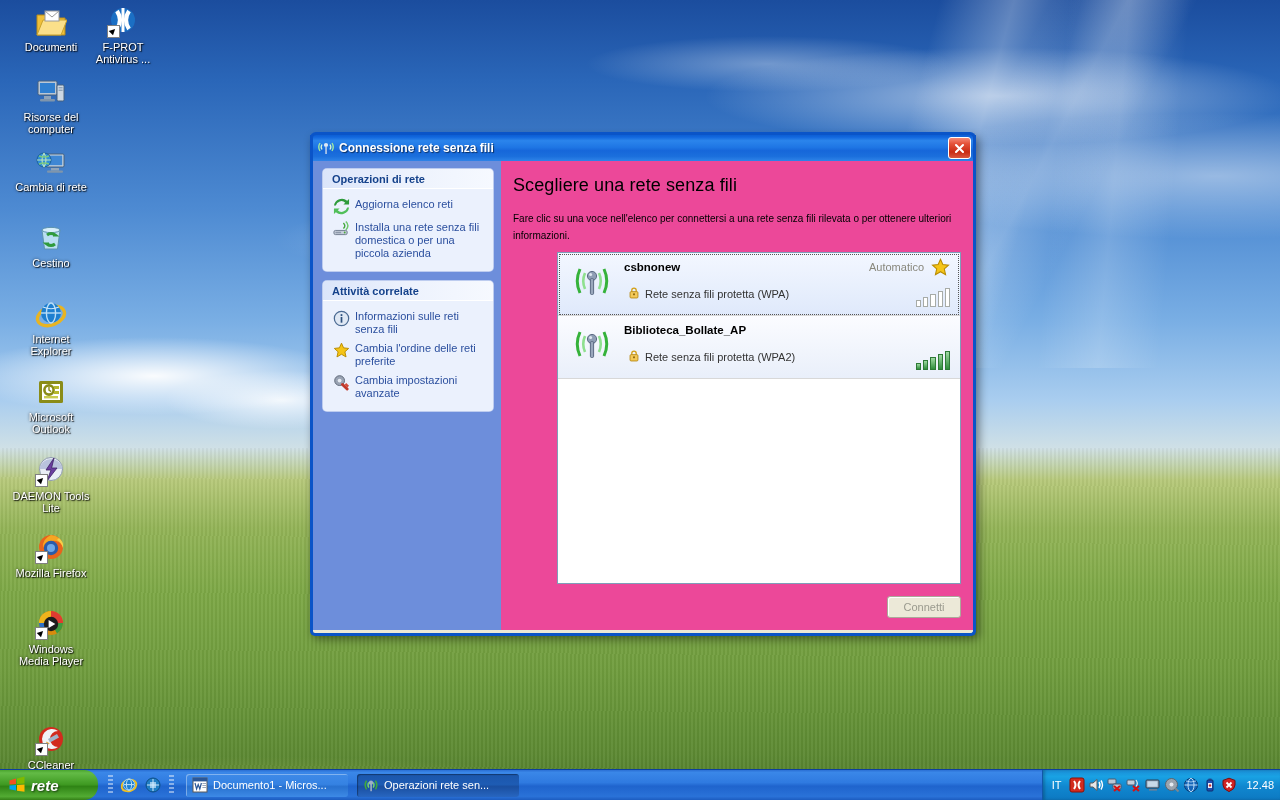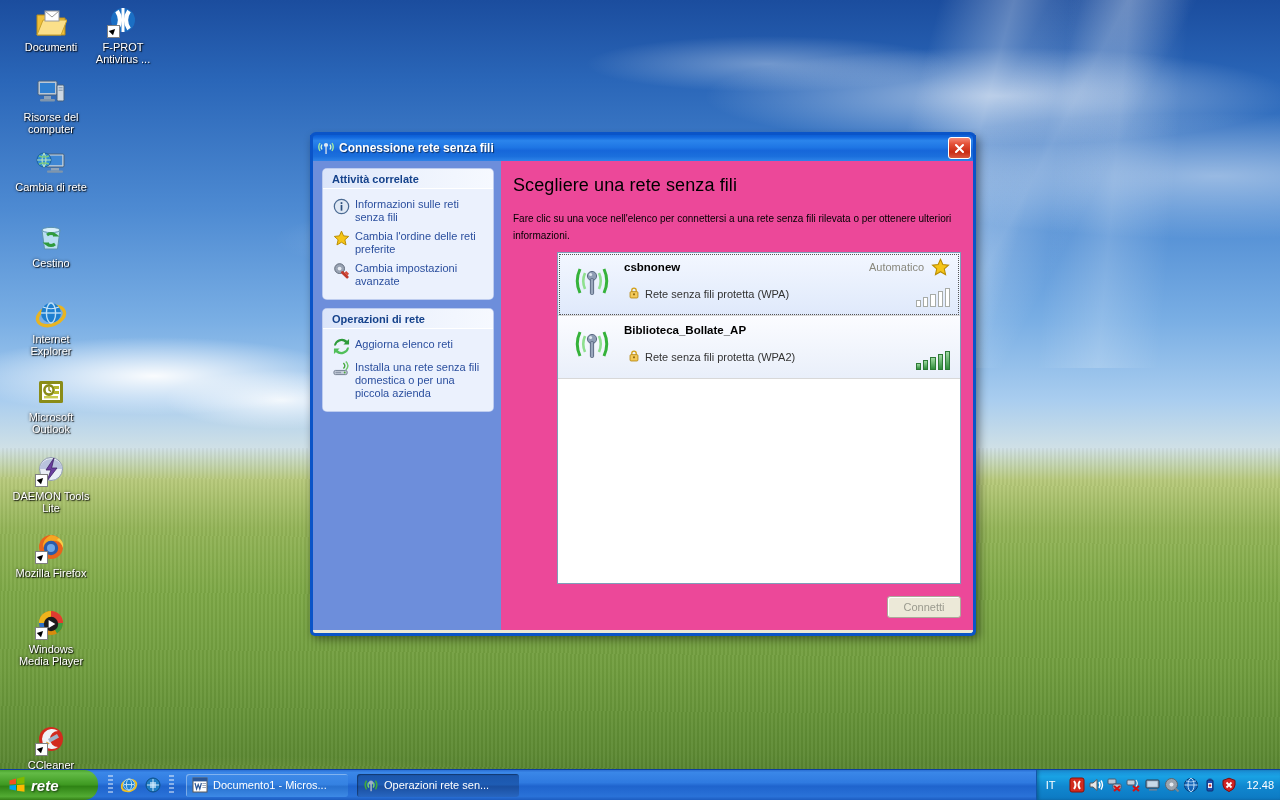--- a/index.html
+++ b/index.html
@@ -196,21 +196,21 @@
     box-shadow:inset 1px 1px 1px rgba(0,0,0,.35);
   }
   .task-btn .tb-ic{width:16px;height:16px;margin-right:5px;flex:none;position:relative;}
   #tray{
     height:30px;display:flex;align-items:center;flex:none;
     background:linear-gradient(to bottom,#1a8ed6 0%,#19a2e4 22%,#1087cf 55%,#0d79c2 100%);
     border-left:1px solid #1157a8;padding:0 6px 0 4px;gap:3px;
     box-shadow:inset 2px 0 3px rgba(0,0,0,.22);
   }
   #lang-ind{
-    color:#fff;font-size:11px;margin-right:6px;padding:1px 5px;
+    color:#fff;font-size:11px;padding:1px 5px;
   }
   .tray-ic{width:16px;height:16px;position:relative;cursor:default;}
   #clock{color:#fff;font-size:11px;margin-left:6px;}
 </style>
 </head>
 <body>
 
 <div id="desktop"></div>
 
 <div id="icon-layer">
@@ -347,20 +347,42 @@
       <svg width="11" height="11" viewBox="0 0 11 11">
         <path d="M2 2 L9 9 M9 2 L2 9" stroke="#fff" stroke-width="2.1" stroke-linecap="round"></path>
       </svg>
     </div>
   </div>
 
   <div id="win-body">
 
     <div id="task-pane">
         <div class="task-block">
+          <div class="task-head">Operazioni di rete</div>
+          <div class="task-body">
+            <div class="task-item">
+              <span class="ti-icon"><svg width="17" height="17" viewBox="0 0 18 18">
+                  <path d="M3 8 a6 6 0 0 1 10-3 l-2 2 h6 V1 l-2 2 A8.4 8.4 0 0 0 1 8 Z" fill="#2f9b3c"></path>
+                  <path d="M15 10 a6 6 0 0 1 -10 3 l2-2 H1 v6 l2-2 a8.4 8.4 0 0 0 14-5 Z" fill="#51bf5a"></path>
+                </svg></span>
+              <span class="ti-label">Aggiorna elenco reti</span>
+            </div>
+            <div class="task-item">
+              <span class="ti-icon"><svg width="17" height="17" viewBox="0 0 18 18">
+                  <path d="M11 2 q3 3 0 6" stroke="#45a83f" stroke-width="1.5" fill="none"></path>
+                  <path d="M13.6 0.6 q4.4 4.4 0 8.8" stroke="#6fc96a" stroke-width="1.5" fill="none"></path>
+                  <rect x="1" y="10" width="14" height="4.4" rx="1.6" fill="#c7cedb" stroke="#6e7b8e"></rect>
+                  <rect x="2.6" y="11.4" width="6" height="1.6" fill="#8d99ab"></rect>
+                  <circle cx="12.4" cy="12.2" r="1" fill="#4aa83f"></circle>
+                </svg></span>
+              <span class="ti-label">Installa una rete senza fili domestica o per una piccola azienda</span>
+            </div>
+          </div>
+        </div>
+        <div class="task-block">
           <div class="task-head">Attività correlate</div>
           <div class="task-body">
             <div class="task-item">
               <span class="ti-icon"><svg width="17" height="17" viewBox="0 0 18 18">
                   <circle cx="9" cy="9" r="7.6" fill="#dfe8f4" stroke="#4a6a92" stroke-width="1.3"></circle>
                   <rect x="8.1" y="7.4" width="1.8" height="6" fill="#2d4f7c"></rect>
                   <rect x="8.1" y="4.4" width="1.8" height="2" fill="#2d4f7c"></rect>
                 </svg></span>
               <span class="ti-label">Informazioni sulle reti senza fili</span>
             </div>
@@ -371,42 +393,20 @@
               <span class="ti-label">Cambia l'ordine delle reti preferite</span>
             </div>
             <div class="task-item">
               <span class="ti-icon"><svg width="17" height="17" viewBox="0 0 18 18">
                   <circle cx="7" cy="7" r="5.2" fill="#9aa4b4" stroke="#5b6676"></circle>
                   <circle cx="7" cy="7" r="2" fill="#e7ecf3"></circle>
                   <path d="M10 11 l5 5" stroke="#c0392b" stroke-width="3" stroke-linecap="round"></path>
                   <path d="M14 9.5 l3 3 l-1.8 1.8 l-3-3 Z" fill="#d44b3a"></path>
                 </svg></span>
               <span class="ti-label">Cambia impostazioni avanzate</span>
-            </div>
-          </div>
-        </div>
-        <div class="task-block">
-          <div class="task-head">Operazioni di rete</div>
-          <div class="task-body">
-            <div class="task-item">
-              <span class="ti-icon"><svg width="17" height="17" viewBox="0 0 18 18">
-                  <path d="M3 8 a6 6 0 0 1 10-3 l-2 2 h6 V1 l-2 2 A8.4 8.4 0 0 0 1 8 Z" fill="#2f9b3c"></path>
-                  <path d="M15 10 a6 6 0 0 1 -10 3 l2-2 H1 v6 l2-2 a8.4 8.4 0 0 0 14-5 Z" fill="#51bf5a"></path>
-                </svg></span>
-              <span class="ti-label">Aggiorna elenco reti</span>
-            </div>
-            <div class="task-item">
-              <span class="ti-icon"><svg width="17" height="17" viewBox="0 0 18 18">
-                  <path d="M11 2 q3 3 0 6" stroke="#45a83f" stroke-width="1.5" fill="none"></path>
-                  <path d="M13.6 0.6 q4.4 4.4 0 8.8" stroke="#6fc96a" stroke-width="1.5" fill="none"></path>
-                  <rect x="1" y="10" width="14" height="4.4" rx="1.6" fill="#c7cedb" stroke="#6e7b8e"></rect>
-                  <rect x="2.6" y="11.4" width="6" height="1.6" fill="#8d99ab"></rect>
-                  <circle cx="12.4" cy="12.2" r="1" fill="#4aa83f"></circle>
-                </svg></span>
-              <span class="ti-label">Installa una rete senza fili domestica o per una piccola azienda</span>
             </div>
           </div>
         </div>
       </div>
 
     <div id="content">
       <div id="content-title">Scegliere una rete senza fili</div>
       <div id="content-sub">Fare clic su una voce nell'elenco per connettersi a una rete senza fili rilevata o per ottenere ulteriori informazioni.</div>
 
       <div id="network-list">

